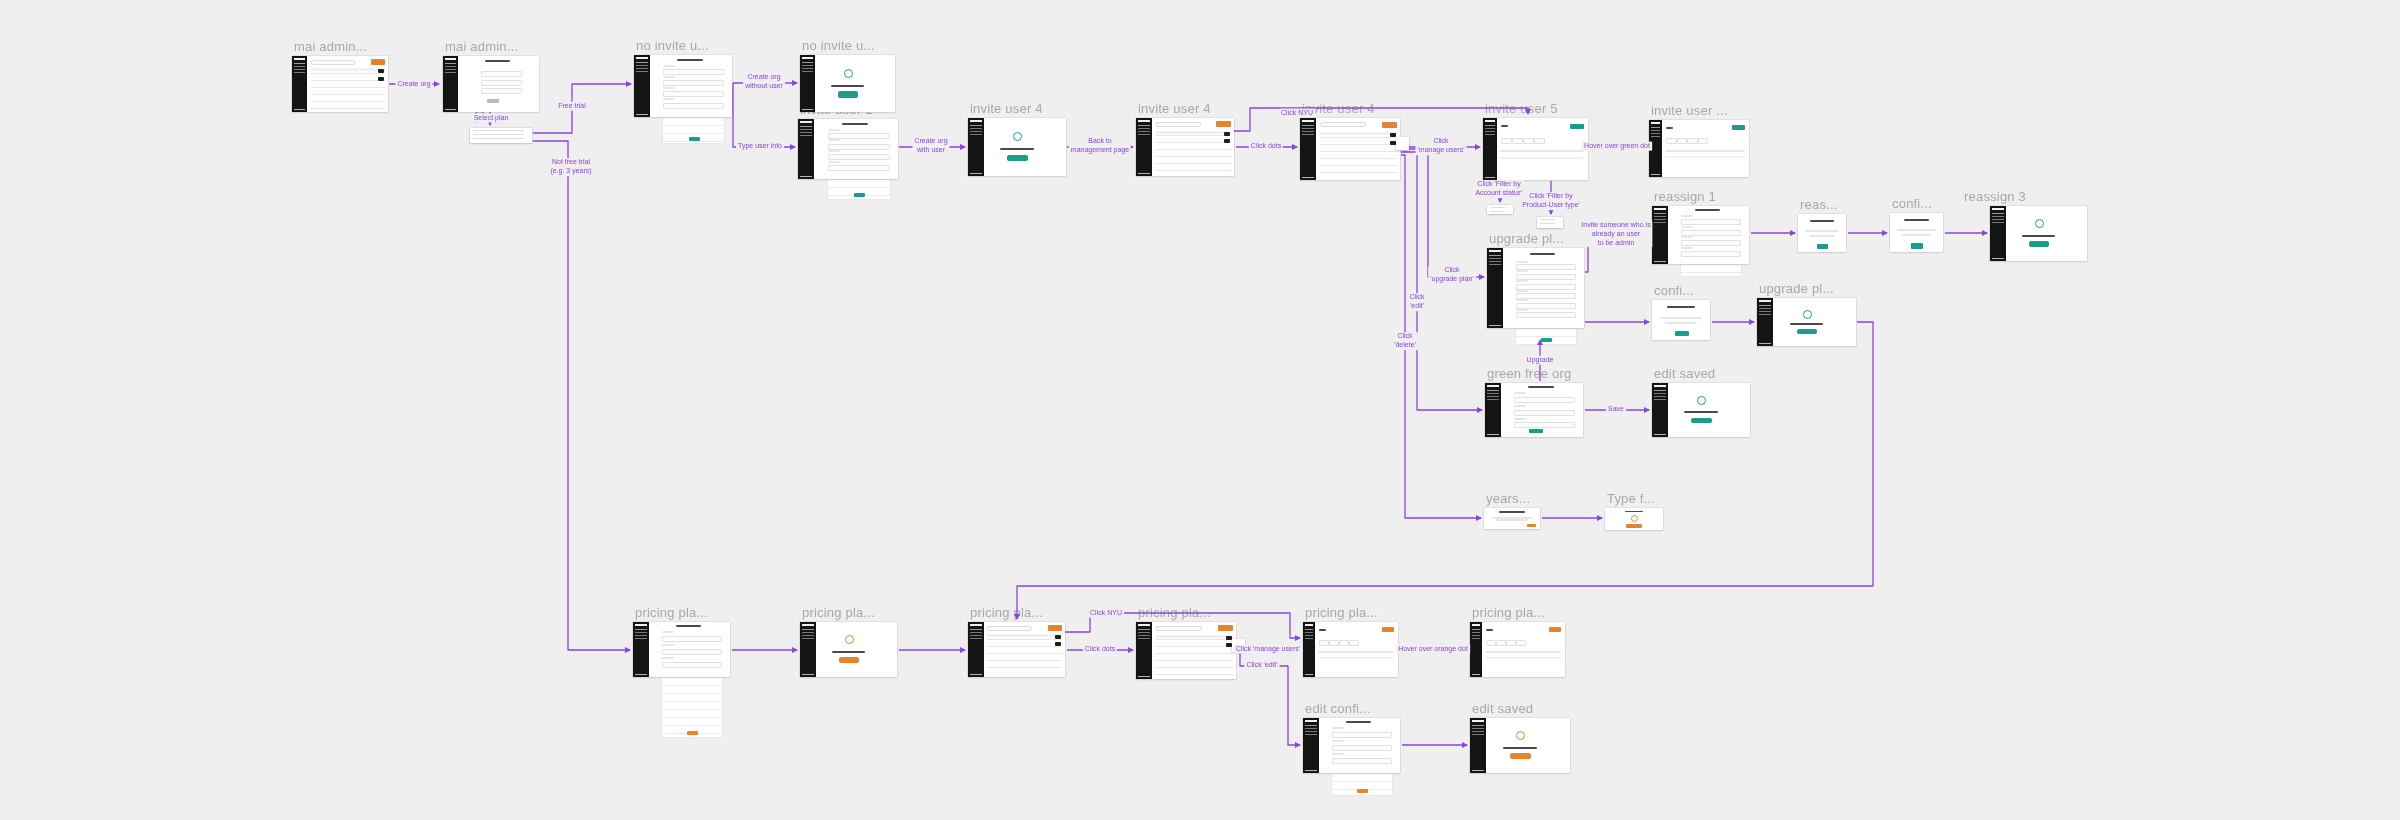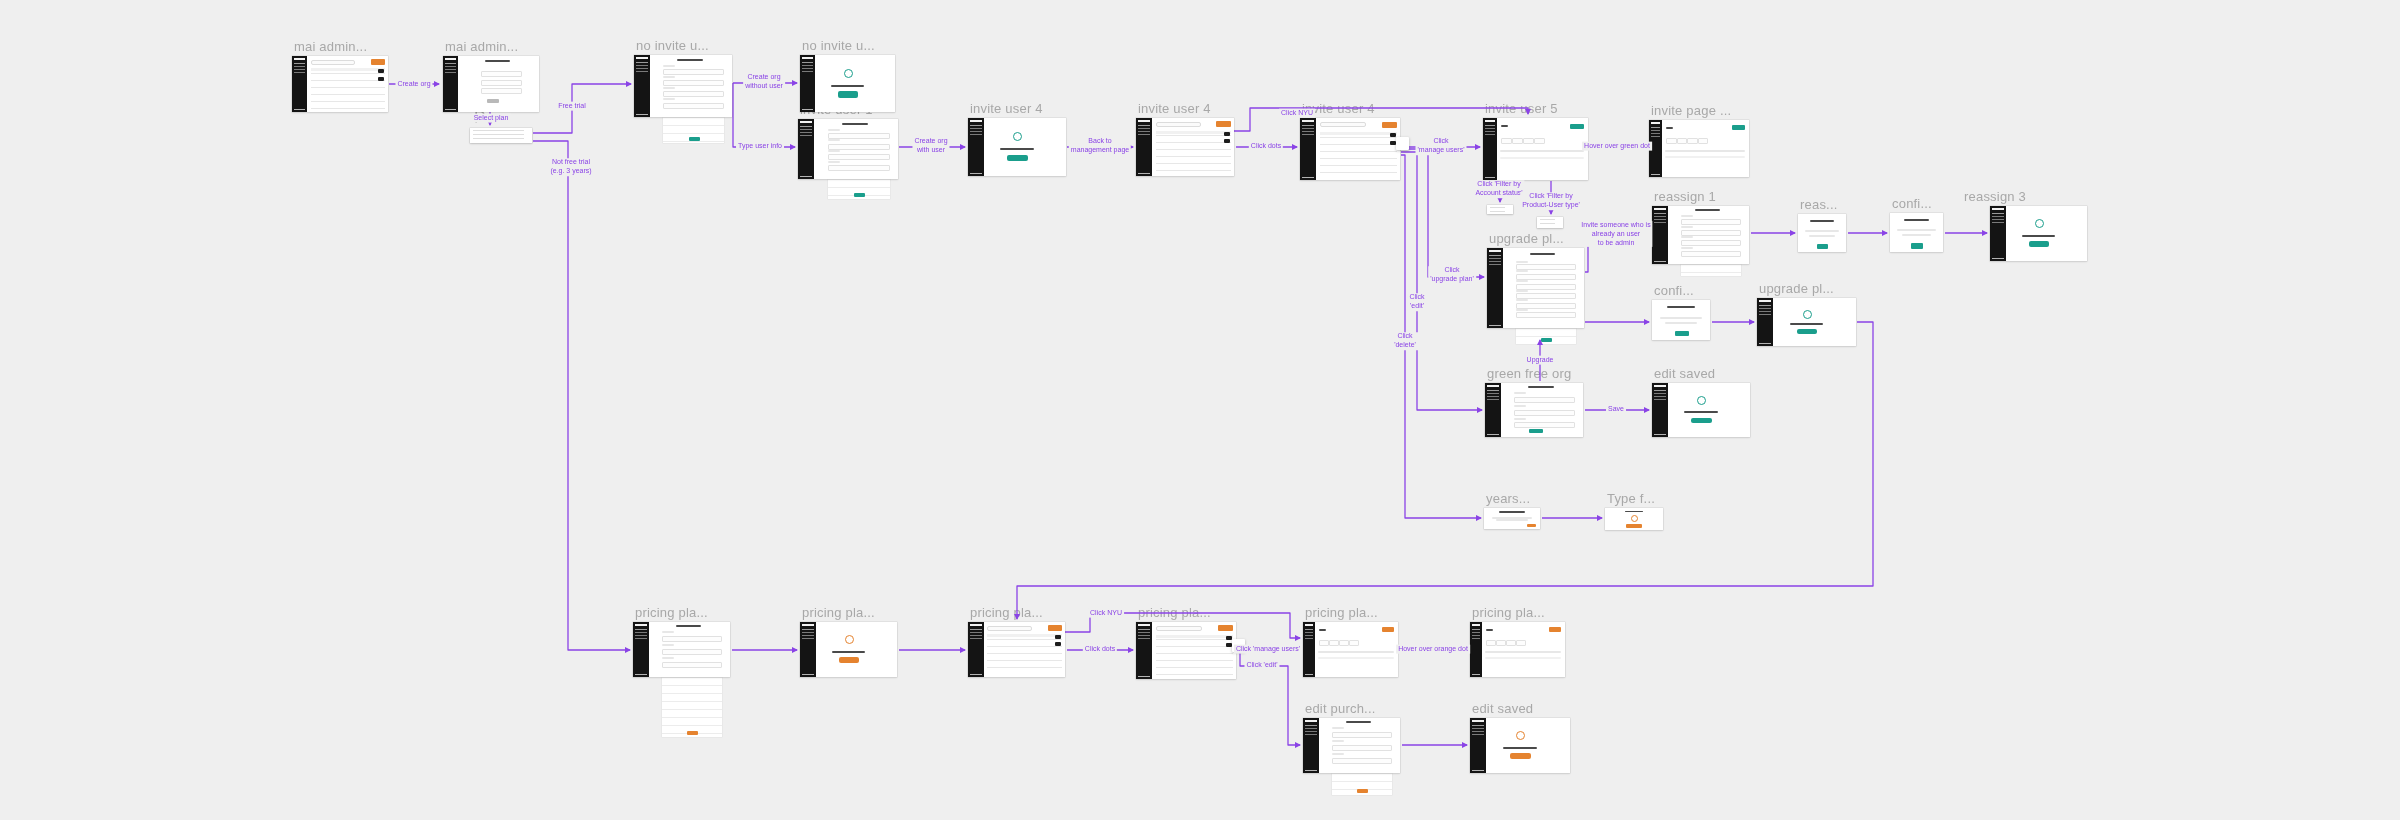--- a/index.html
+++ b/index.html
@@ -198,21 +198,21 @@
         <div class="sb" style="width:13%"></div>
         <div class="tbar" style="left:17%;top:12%;width:7%"></div>
         <div class="mbtn" style="right:4%;top:9%;width:13%;height:9%;background:#1A9E8C"></div>
         <div class="inp" style="left:17%;top:32%;width:8.5%;height:4px"></div>
         <div class="inp" style="left:27.5%;top:32%;width:8.5%;height:4px"></div>
         <div class="inp" style="left:38%;top:32%;width:8.5%;height:4px"></div>
         <div class="inp" style="left:48.5%;top:32%;width:8.5%;height:4px"></div>
         <div class="fbar" style="left:16%;right:4%;top:52%"></div>
         <div class="fbar" style="left:16%;right:4%;top:63%;opacity:.6"></div>
       </div>
-      <div class="ftitle" style="left:1651px;top:103px">invite page ...</div>
+      <div class="ftitle" style="left:1651px;top:103px">invite user ...</div>
       <div class="frame" style="left:1649px;top:120px;width:100px;height:57px">
         <div class="sb" style="width:13%"></div>
         <div class="tbar" style="left:17%;top:12%;width:7%"></div>
         <div class="mbtn" style="right:4%;top:9%;width:13%;height:9%;background:#1A9E8C"></div>
         <div class="inp" style="left:17%;top:32%;width:8.5%;height:4px"></div>
         <div class="inp" style="left:27.5%;top:32%;width:8.5%;height:4px"></div>
         <div class="inp" style="left:38%;top:32%;width:8.5%;height:4px"></div>
         <div class="inp" style="left:48.5%;top:32%;width:8.5%;height:4px"></div>
         <div class="fbar" style="left:16%;right:4%;top:52%"></div>
         <div class="fbar" style="left:16%;right:4%;top:63%;opacity:.6"></div>
@@ -383,21 +383,21 @@
         <div class="sb" style="width:13%"></div>
         <div class="tbar" style="left:17%;top:12%;width:7%"></div>
         <div class="mbtn" style="right:4%;top:9%;width:13%;height:9%;background:#E5832F"></div>
         <div class="inp" style="left:17%;top:32%;width:8.5%;height:4px"></div>
         <div class="inp" style="left:27.5%;top:32%;width:8.5%;height:4px"></div>
         <div class="inp" style="left:38%;top:32%;width:8.5%;height:4px"></div>
         <div class="inp" style="left:48.5%;top:32%;width:8.5%;height:4px"></div>
         <div class="fbar" style="left:16%;right:4%;top:52%"></div>
         <div class="fbar" style="left:16%;right:4%;top:63%;opacity:.6"></div>
       </div>
-      <div class="ftitle" style="left:1305px;top:701px">edit purch...</div>
+      <div class="ftitle" style="left:1305px;top:701px">edit confi...</div>
       <div class="frame" style="left:1303px;top:718px;width:97px;height:55px">
         <div class="sb" style="width:16%"></div>
         <div class="tbar" style="left:44%;top:6%;width:26%"></div>
         <div class="fbar" style="left:30%;top:16%;width:12%"></div>
         <div class="inp" style="left:30%;top:25.12%;right:8%;height:4px"></div>
         <div class="fbar" style="left:30%;top:40%;width:12%"></div>
         <div class="inp" style="left:30%;top:49.120000000000005%;right:8%;height:4px"></div>
         <div class="fbar" style="left:30%;top:64%;width:12%"></div>
         <div class="inp" style="left:30%;top:73.12%;right:8%;height:4px"></div>
       </div>

